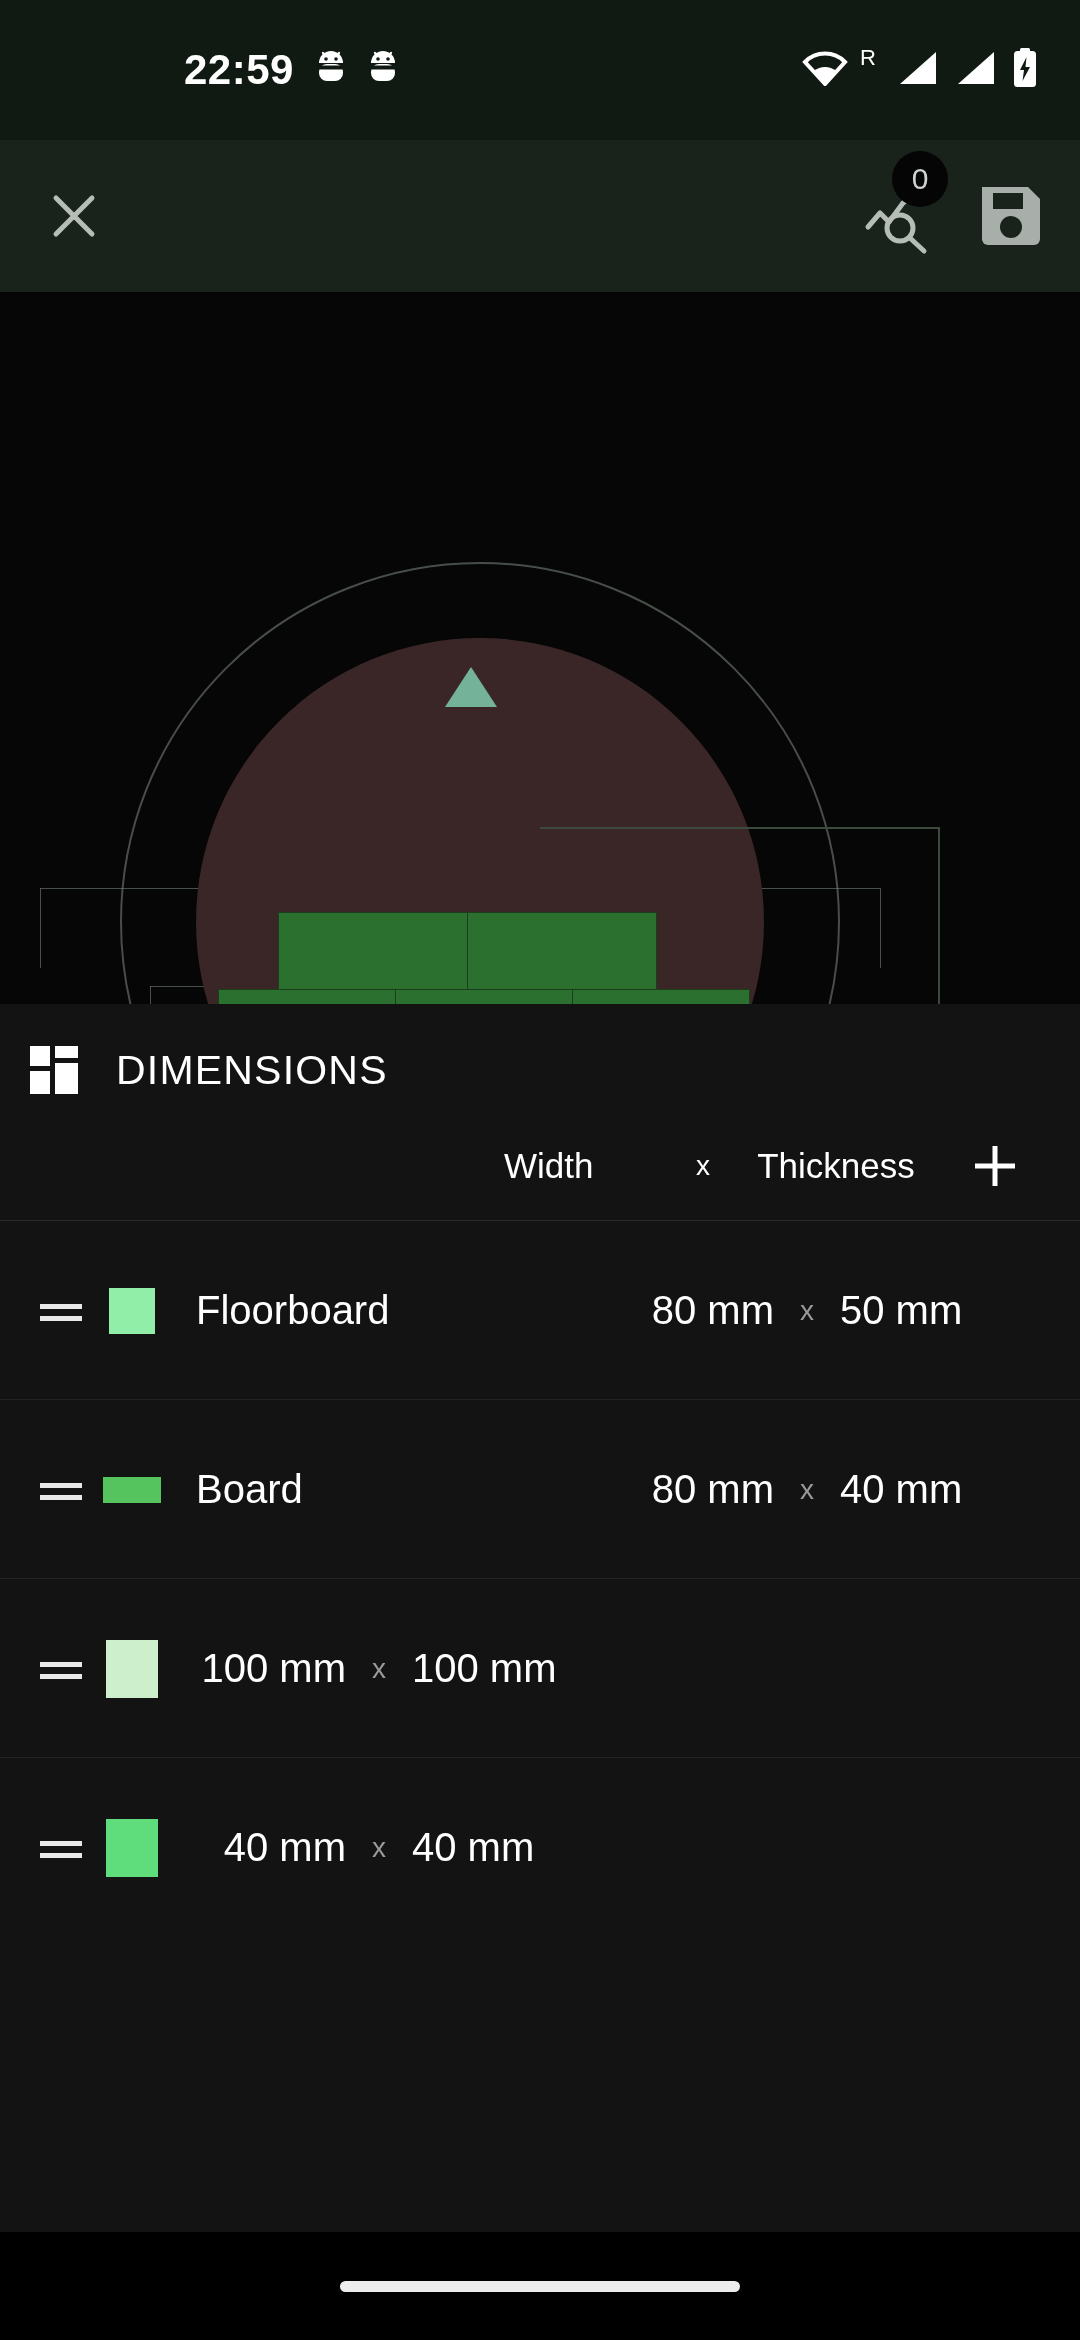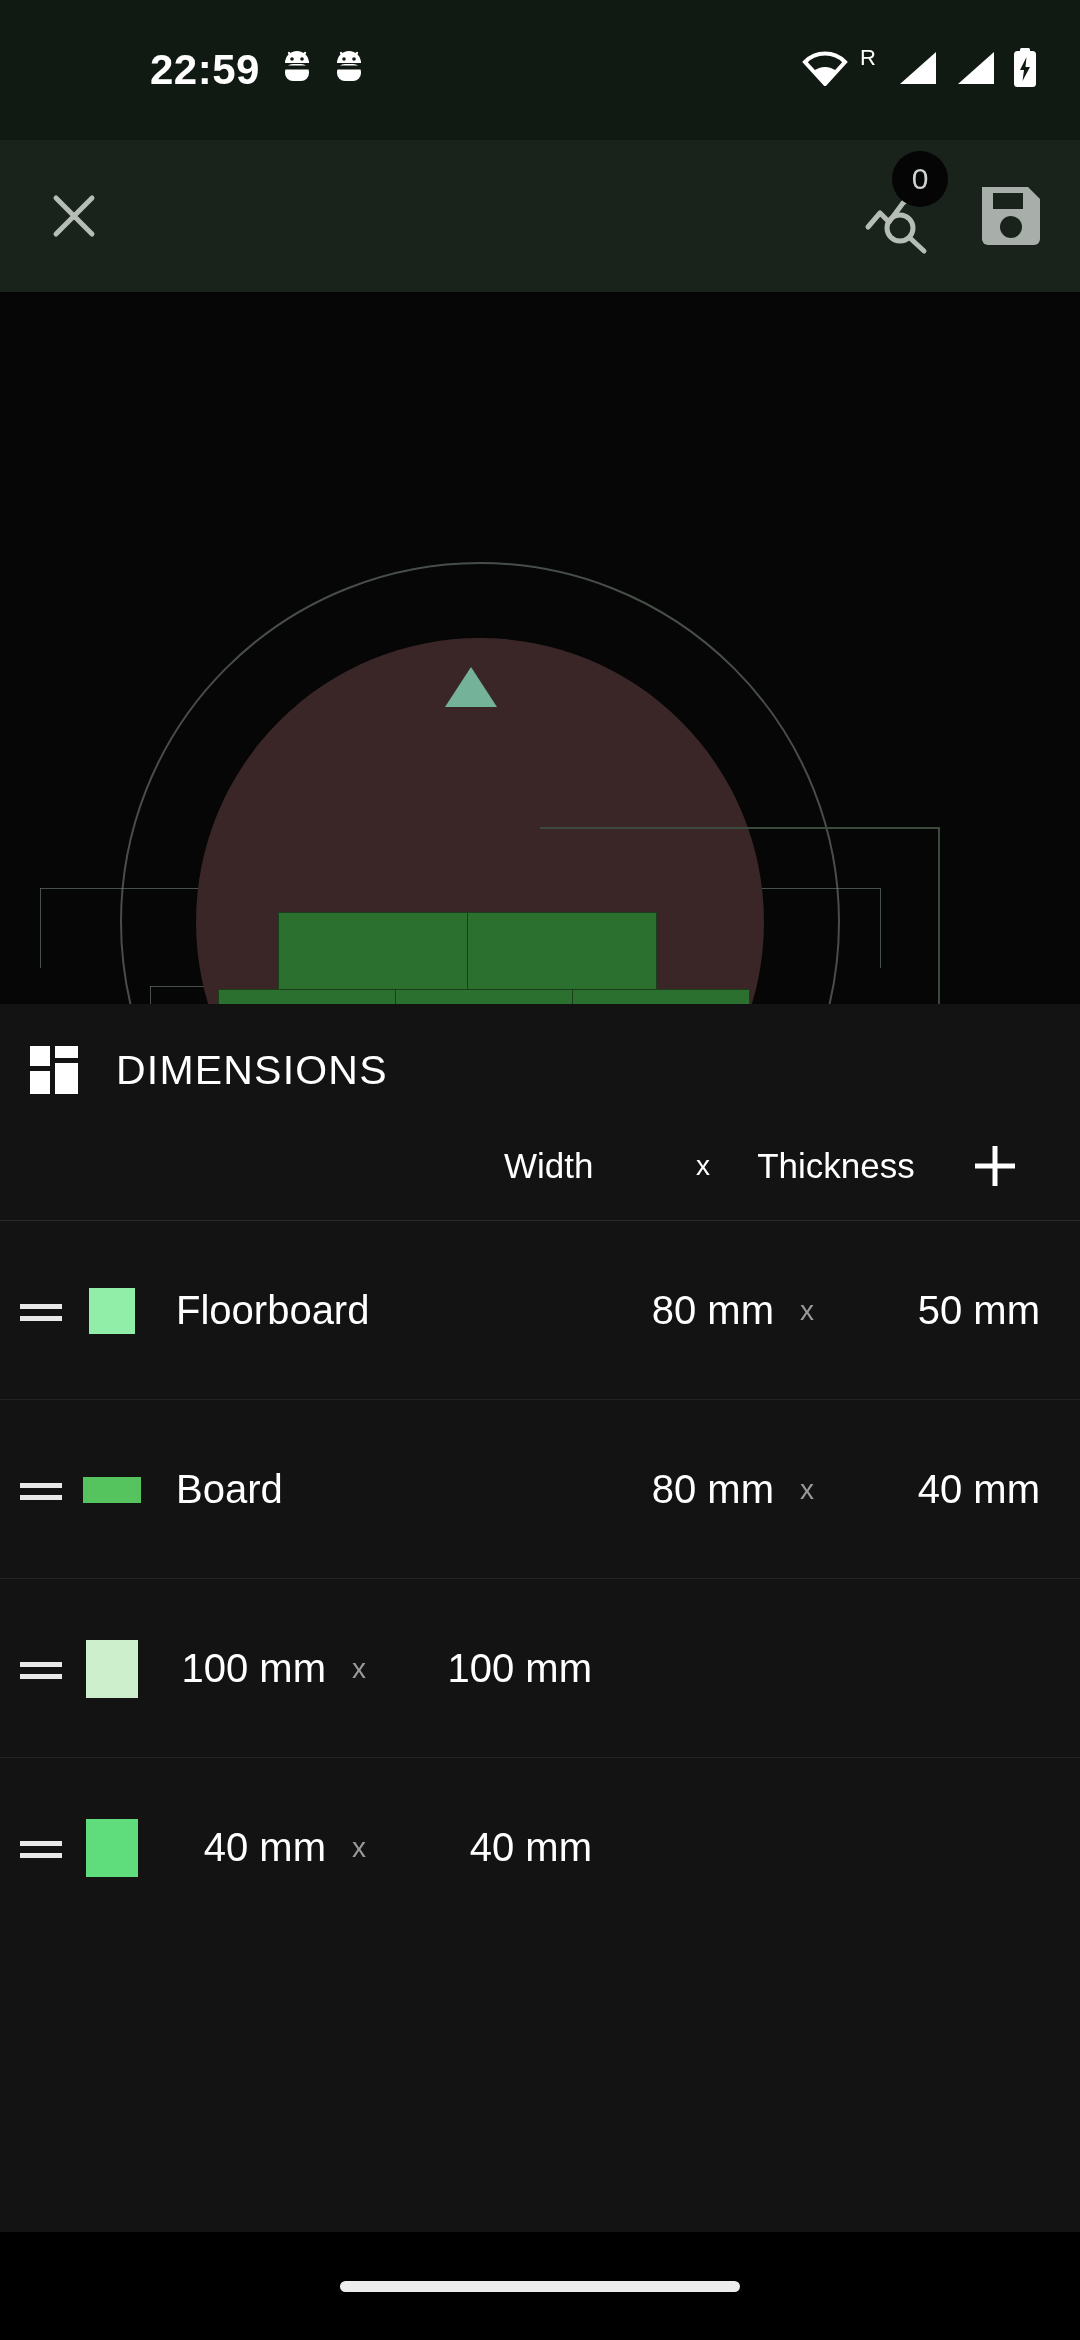--- a/index.html
+++ b/index.html
@@ -8,21 +8,21 @@
     background:#000;
     font-family:"Liberation Sans", sans-serif;
     overflow:hidden;
   }
   #phone { position:relative; width:1080px; height:2340px; background:#000; }
 
   
   .statusbar{
     position:absolute; left:0; top:0; width:1080px; height:140px;
     background:#111a12;
-    display:flex; align-items:center;
+    display:flex; align-items:center;padding-left:34px;
   }
   .sb-left{ display:flex; align-items:center; gap:22px; margin-left:150px; }
   .sb-clock{ color:#fff; font-size:42px; font-weight:600; letter-spacing:0.5px; }
   .sb-right{ position:absolute; right:42px; display:flex; align-items:center; gap:16px; }
   .sb-r-label{ color:#fff; font-size:22px; font-weight:500; position:relative; top:-12px; left:-4px; }
 
   
   .toolbar{
     position:absolute; left:0; top:140px; width:1080px; height:152px;
     background:#19231b;
@@ -110,33 +110,33 @@
   .ch-thick{ color:#fff; font-size:35px; width:200px; text-align:center; }
   .plus-btn{
     width:90px; display:flex; align-items:center; justify-content:center;
     cursor:pointer; margin-left:14px;
   }
   .divider{ height:1px; background:#2a2a2a; width:100%; }
 
   .row{
     position:relative; height:179px;
     display:flex; align-items:center;
-    padding-left:18px; padding-right:40px;
+    padding-left:38px; padding-right:40px;
   }
   .row-div{ position:absolute; left:0; bottom:0; width:100%; height:1px; background:#222; }
   .drag{ width:46px; height:46px; position:relative; flex:0 0 auto; cursor:grab; }
   .drag span{ position:absolute; left:2px; width:42px; height:5px; background:#e8e8e8; }
   .swatch-wrap{
     width:96px; flex:0 0 auto; display:flex; align-items:center; justify-content:center;
   }
   .swatch{ display:block; }
   .row-name{ color:#fff; font-size:40px; margin-left:16px; flex:1 1 auto; }
   .row-w{ color:#fff; font-size:40px; width:166px; text-align:right; }
   .row-x{ color:#9a9a9a; font-size:28px; width:66px; text-align:center; }
-  .row-t{ color:#fff; font-size:40px; width:200px; text-align:right; }
+  .row-t{ color:#fff; font-size:40px; width:200px; text-align:left; }
 
   
   .navbar{
     position:absolute; left:0; bottom:0; width:1080px; height:108px; background:#000;
     display:flex; align-items:center; justify-content:center;
   }
   .nav-pill{ width:400px; height:11px; border-radius:6px; background:#ededed; }
 </style>
 </head>
 <body>

